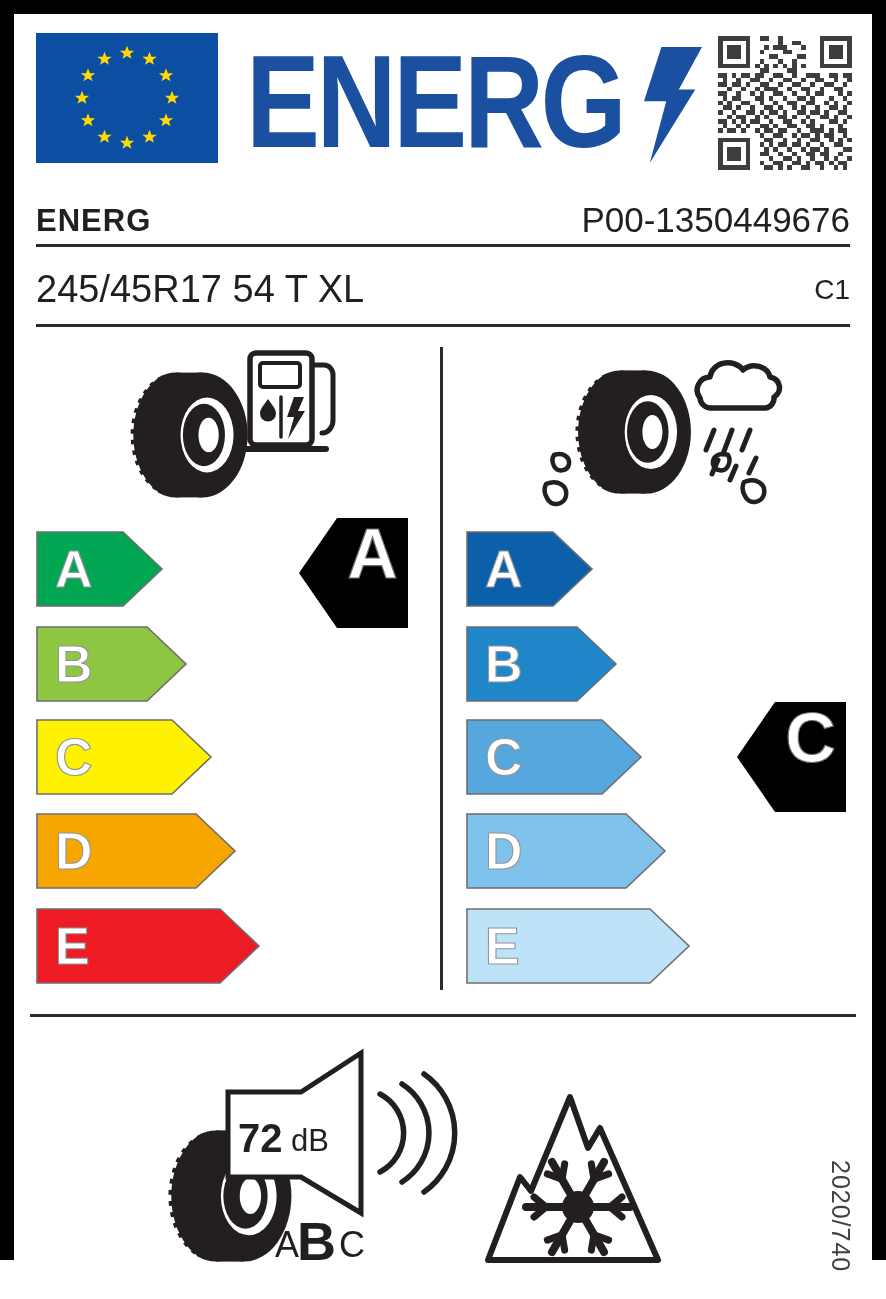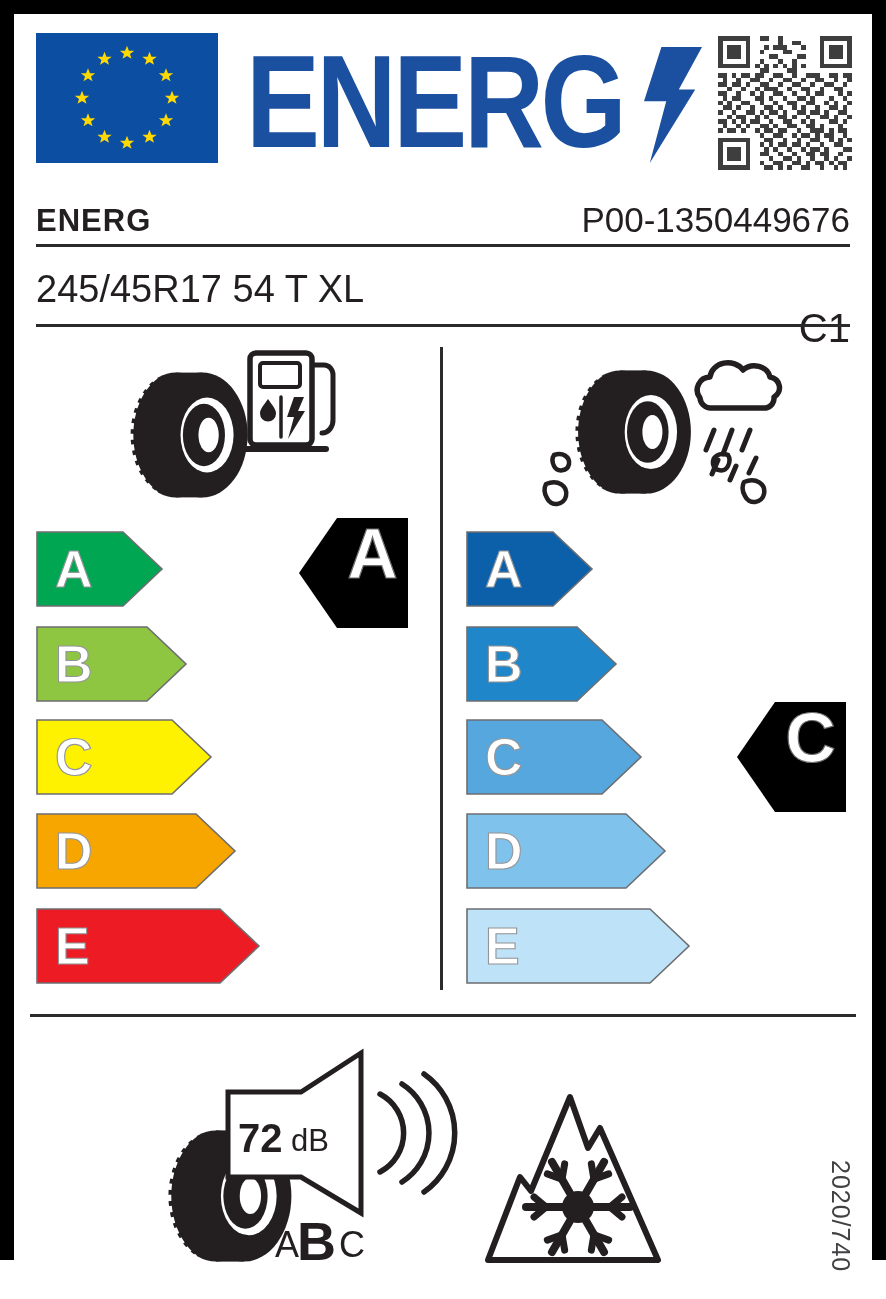--- a/index.html
+++ b/index.html
@@ -12,21 +12,21 @@
   
   .energ{left:246px;top:40px;height:128px;display:flex;align-items:flex-end;}
   .energ-text{font-size:132px;font-weight:bold;letter-spacing:-4px;color:#1B4F9F;
               transform:scaleX(0.84);transform-origin:left center;line-height:1;}
   .bolt-svg{position:absolute;left:398px;top:6px;}
   
   .brand{left:36px;top:203px;font-size:31px;font-weight:bold;letter-spacing:1px;color:#231F20;}
   .pcode{right:36px;top:200px;font-size:35px;color:#231F20;}
   .rule{background:#2b2b2b;height:3px;left:36px;width:814px;}
   .size{left:36px;top:268px;font-size:38px;color:#231F20;}
-  .tclass{right:36px;top:274px;font-size:40px;color:#231F20;margin-top:32px;}
+  .tclass{right:36px;top:274px;font-size:28px;color:#231F20;}
   
   .vdivider{left:440px;top:347px;width:3px;height:643px;background:#2b2b2b;}
   .row-arrow{position:absolute;height:76px;}
   .row-arrow.left{left:36px;}
   .row-arrow.right{left:466px;}
   .grade-letter{position:absolute;left:19px;top:0;height:76px;display:flex;align-items:center;
     font-size:52px;font-weight:bold;color:#fff;-webkit-text-stroke:1.1px #939598;line-height:1;}
   .f0{fill:#00A651;} .f1{fill:#8FC641;} .f2{fill:#FFF200;} .f3{fill:#F7A600;} .f4{fill:#ED1C24;}
   .w0{fill:#0C60AA;} .w1{fill:#1F87C9;} .w2{fill:#55A7DD;} .w3{fill:#7FC3EC;} .w4{fill:#BEE3F8;}
   .arrow-poly{stroke:#6d6e71;stroke-width:1.6;}

